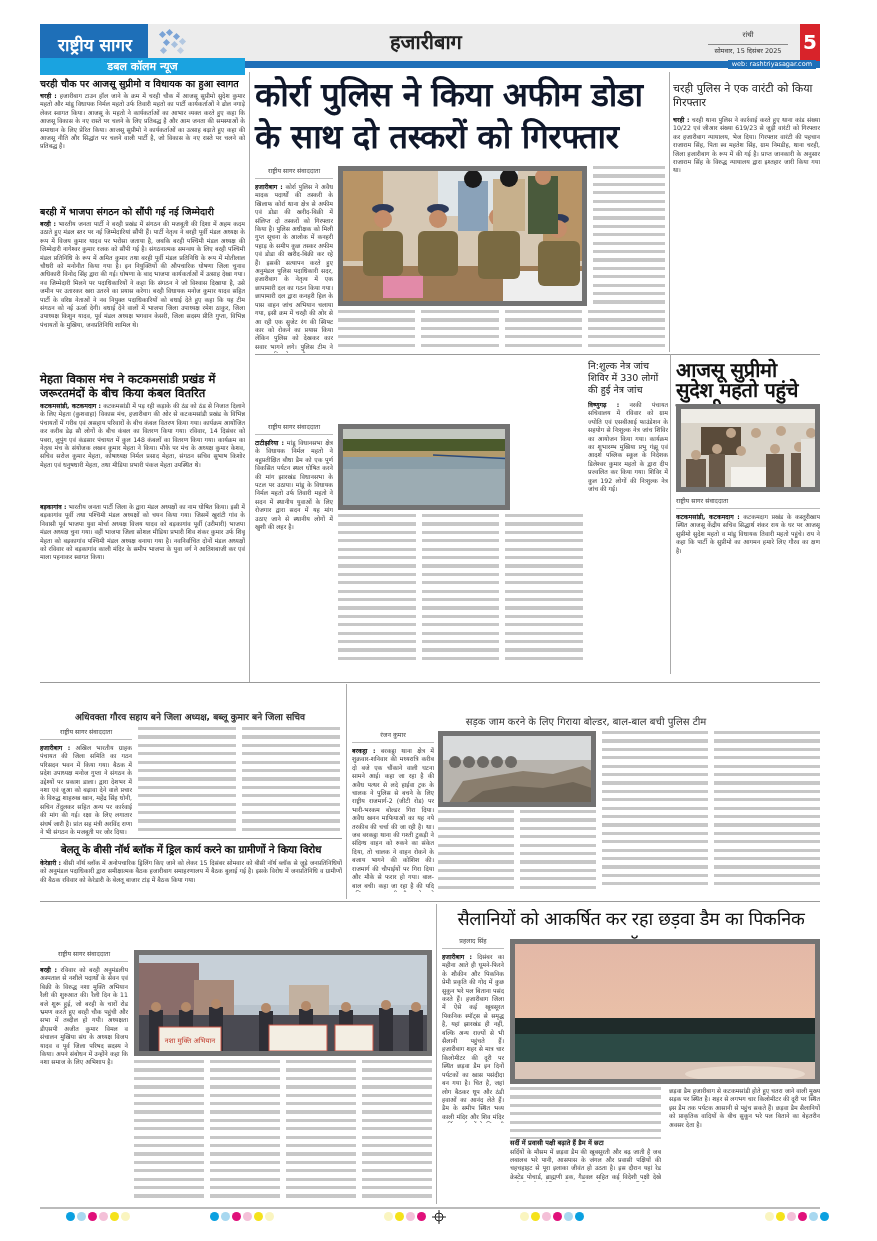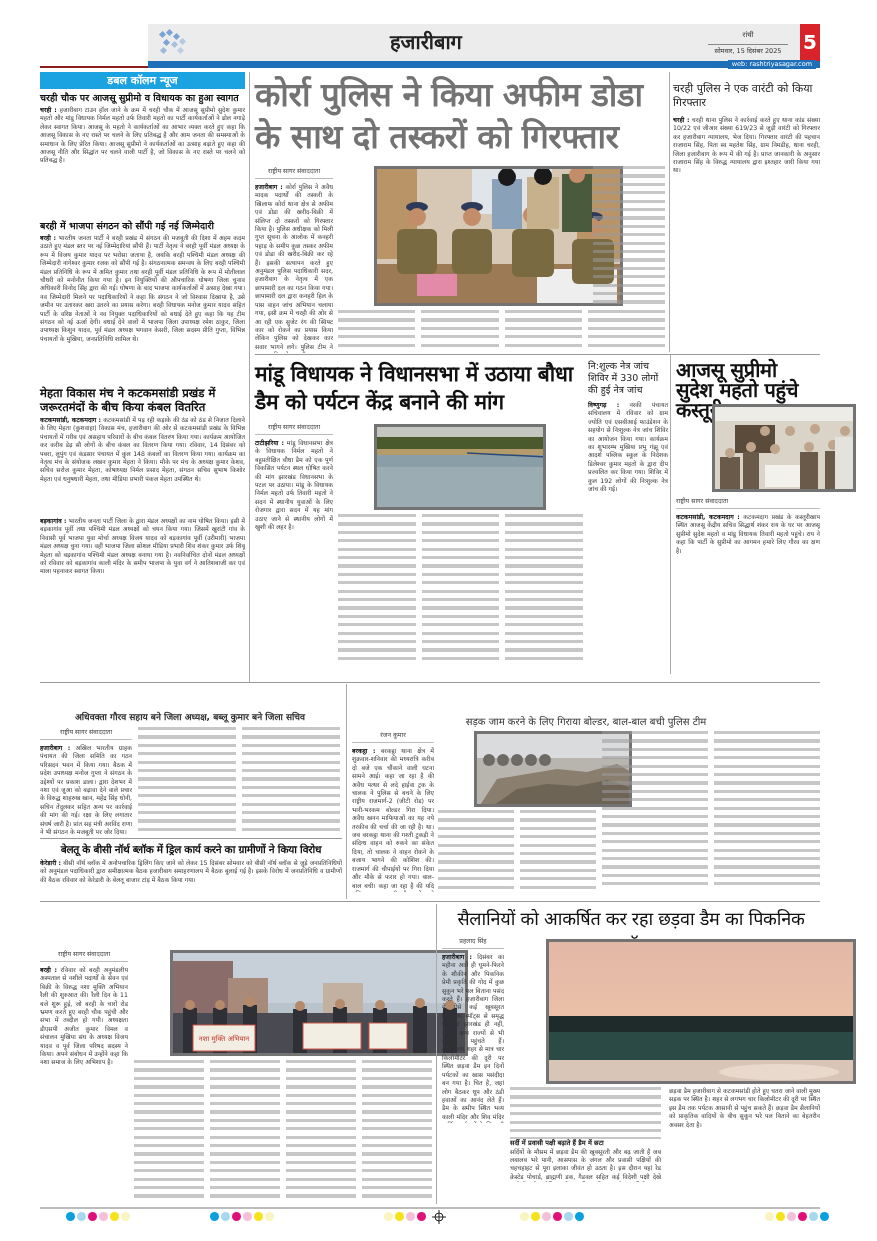--- a/index.html
+++ b/index.html
@@ -25,24 +25,24 @@
   .dcn-banner { background: #1aa3e0; color: #fff; font-weight: bold; font-size: 11px; text-align: center; height: 17px; line-height: 17px; margin-bottom: 3px; }
   .lhead { font-weight: bold; font-size: 9.5px; line-height: 12px; color: #111; margin: 2px 0 2px; }
   .lhead.big { font-size: 11.5px; line-height: 14px; }
   .body-text { font-size: 6.2px; line-height: 8.4px; color: #333; text-align: justify; }
   .body-text b { color: #111; }
 
   
   .lines { background-image: repeating-linear-gradient(to bottom, #9a9a9a 0, #9a9a9a 3.3px, transparent 3.3px, transparent 8.4px); opacity: 0.55; }
 
   
-  .main-head { position: absolute; left: 215px; top: 50px; width: 408px; font-family: "DejaVu Serif", serif; font-weight: bold; font-size: 33px; line-height: 42px; color: #737373; letter-spacing: -0.5px; }
+  .main-head { position: absolute; left: 215px; top: 50px; width: 408px; font-family: "DejaVu Serif", serif; font-weight: bold; font-size: 33px; line-height: 42px; color: #0f172a; letter-spacing: -0.5px; }
   .byline { font-size: 6.3px; color: #444; text-align: center; border-bottom: 1px solid #bbb; padding-bottom: 3px; margin-bottom: 4px; }
 
-  .photo { position: absolute; overflow: hidden; border: 3px solid #737373; margin-left: 36px; }
+  .photo { position: absolute; overflow: hidden; border: 5px solid #737373; }
 
   .rcol { position: absolute; left: 633px; width: 147px; }
   .rhead { font-size: 11px; line-height: 14px; color: #222; margin-bottom: 6px; }
 
   .hline { position: absolute; height: 1px; background: #999; }
   .vline { position: absolute; width: 1px; background: #aaa; }
 
   .sechead { position: absolute; font-family: "DejaVu Serif", serif; font-weight: bold; color: #111; letter-spacing: -0.3px; }
   .subhead { position: absolute; color: #333; }
 
@@ -51,41 +51,42 @@
   .regmarks { position: absolute; top: 1210px; left: 0; width: 877px; height: 14px; }
   .dot { position: absolute; width: 9px; height: 9px; border-radius: 50%; top: 2px; }
   .crosshair { position: absolute; left: 432px; top: 0; width: 14px; height: 14px; }
 </style>
 </head>
 <body>
 
 <div class="page">
 
   <div class="mast">
+    <div class="mast-brand">राष्ट्रीय सागर</div>
     <div class="mast-band"></div>
     <div class="mast-dots">
       <span style="left:2px;top:4px"></span>
         <span style="left:9px;top:2px"></span>
         <span style="left:16px;top:6px"></span>
       <span style="left:6px;top:12px"></span>
         <span style="left:14px;top:14px;opacity:.6"></span>
         <span style="left:22px;top:11px;opacity:.5"></span>
       <span style="left:3px;top:20px;opacity:.7"></span>
         <span style="left:20px;top:20px;opacity:.4"></span>
     </div>
     <div class="mast-section">हजारीबाग</div>
     <div class="mast-city">रांची</div>
     <div class="mast-date">सोमवार, 15 दिसंबर 2025</div>
     <div class="mast-page">5</div>
     <div class="mast-webbar"></div>
     <div class="mast-web">web: rashtriyasagar.com</div>
     <div class="mast-line"></div>
   </div>
 
-  <div class="lcol" style="top:48px;">
+  <div class="lcol" style="top:34px;">
     <div class="dcn-banner">डबल कॉलम न्यूज</div>
 
     <div>
       <div class="lhead">चरही चौक पर आजसू सुप्रीमो व विधायक का हुआ स्वागत</div>
       <div class="body-text" style="height:112px;overflow:hidden"><b>चरही :</b> <span>हजारीबाग टाउन हॉल जाने के क्रम में चरही चौक में आजसू सुप्रीमो सुदेश कुमार महतो और मांडू विधायक निर्मल महतो उर्फ तिवारी महतो का पार्टी कार्यकर्ताओं ने ढोल नगाड़े लेकर स्वागत किया। आजसू के महतो ने कार्यकर्ताओं का आभार व्यक्त करते हुए कहा कि आजसू विकास के नए रास्ते पर चलने के लिए प्रतिबद्ध है और आम जनता की समस्याओं के समाधान के लिए प्रेरित किया। आजसू सुप्रीमो ने कार्यकर्ताओं का उत्साह बढ़ाते हुए कहा की आजसू नीति और सिद्धांत पर चलने वाली पार्टी है, जो विकास के नए रास्ते पर चलने को प्रतिबद्ध है।</span></div>
     </div>
 
     <div>
       <div class="lhead">बरही में भाजपा संगठन को सौंपी गई नई जिम्मेदारी</div>
       <div class="body-text" style="height:150px;overflow:hidden"><b>बरही :</b> <span>भारतीय जनता पार्टी ने बरही प्रखंड में संगठन की मजबूती की दिशा में अहम कदम उठाते हुए मंडल स्तर पर नई जिम्मेदारियां सौंपी हैं। पार्टी नेतृत्व ने बरही पूर्वी मंडल अध्यक्ष के रूप में विजय कुमार यादव पर भरोसा जताया है, जबकि बरही पश्चिमी मंडल अध्यक्ष की जिम्मेदारी नागेश्वर कुमार रजक को सौंपी गई है। संगठनात्मक समन्वय के लिए बरही पश्चिमी मंडल प्रतिनिधि के रूप में अमित कुमार तथा बरही पूर्वी मंडल प्रतिनिधि के रूप में मोतीलाल चौधरी को मनोनीत किया गया है। इन नियुक्तियों की औपचारिक घोषणा जिला चुनाव अधिकारी विनोद सिंह द्वारा की गई। घोषणा के बाद भाजपा कार्यकर्ताओं में उत्साह देखा गया। नव जिम्मेदारी मिलने पर पदाधिकारियों ने कहा कि संगठन ने जो विश्वास दिखाया है, उसे जमीन पर उतारकर खरा उतरने का प्रयास करेगा। बरही विधायक मनोज कुमार यादव सहित पार्टी के वरिष्ठ नेताओं ने नव नियुक्त पदाधिकारियों को बधाई देते हुए कहा कि यह टीम संगठन को नई ऊर्जा देगी। बधाई देने वालों में भाजपा जिला उपाध्यक्ष रमेश ठाकुर, जिला उपाध्यक्ष किशुन यादव, पूर्व मंडल अध्यक्ष भगवान केसरी, जिला सदस्य प्रीति गुप्ता, विभिन्न पंचायतों के मुखिया, जनप्रतिनिधि शामिल थे।</span></div>
@@ -158,21 +159,20 @@
 
   <div class="vline" style="left:629px;top:48px;height:280px"></div>
 
   <div class="rcol" style="top:58px">
     <div class="rhead">चरही पुलिस ने एक वारंटी को किया गिरफ्तार</div>
     <div class="body-text" style="height:210px;overflow:hidden"><b>चरही :</b> <span>चरही थाना पुलिस ने कार्रवाई करते हुए थाना कांड संख्या 10/22 एवं जीआर संख्या 619/23 से जुड़ी वारंटी को गिरफ्तार कर हजारीबाग न्यायालय, भेज दिया। गिरफ्तार वारंटी की पहचान राजाराम सिंह, पिता स्व महतेश सिंह, ग्राम निमडीह, थाना चरही, जिला हजारीबाग के रूप में की गई है। प्राप्त जानकारी के अनुसार राजाराम सिंह के विरुद्ध न्यायालय द्वारा इश्तहार जारी किया गया था।</span></div>
   </div>
 
   <div class="hline" style="left:215px;top:330px;width:565px"></div>
 
-  <div class="sechead" style="left:215px;top:336px;width:330px;font-size:21px;line-height:28px">मांडू विधायक ने विधानसभा में उठाया बौधा डैम को पर्यटन केंद्र बनाने की मांग</div>
   <div class="txtcol" style="left:215px;top:398px;width:78px">
     <div class="byline">राष्ट्रीय सागर संवाददाता</div>
     <div class="body-text" style="height:240px;overflow:hidden"><b>टाटीझरिया :</b> <span>मांडू विधानसभा क्षेत्र के विधायक निर्मल महतो ने बहुप्रतीक्षित बौधा डैम को एक पूर्ण विकसित पर्यटन स्थल घोषित करने की मांग झारखंड विधानसभा के पटल पर उठाया। मांडू के विधायक निर्मल महतो उर्फ तिवारी महतो ने सदन में स्थानीय युवाओं के लिए रोजगार द्वारा सदन में यह मांग उठाए जाने से स्थानीय लोगों में खुशी की लहर है।</span></div>
   </div>
   <div class="photo" style="left:298px;top:400px;width:172px;height:86px">
     <svg width="172" height="86" viewBox="0 0 172 86">
       <rect width="172" height="10" fill="#c3c7c0"></rect>
       <rect y="10" width="172" height="14" fill="#4b5a2c"></rect>
       <rect y="22" width="172" height="6" fill="#b39b6c"></rect>
       <rect y="28" width="172" height="58" fill="#8a9ea8"></rect>

